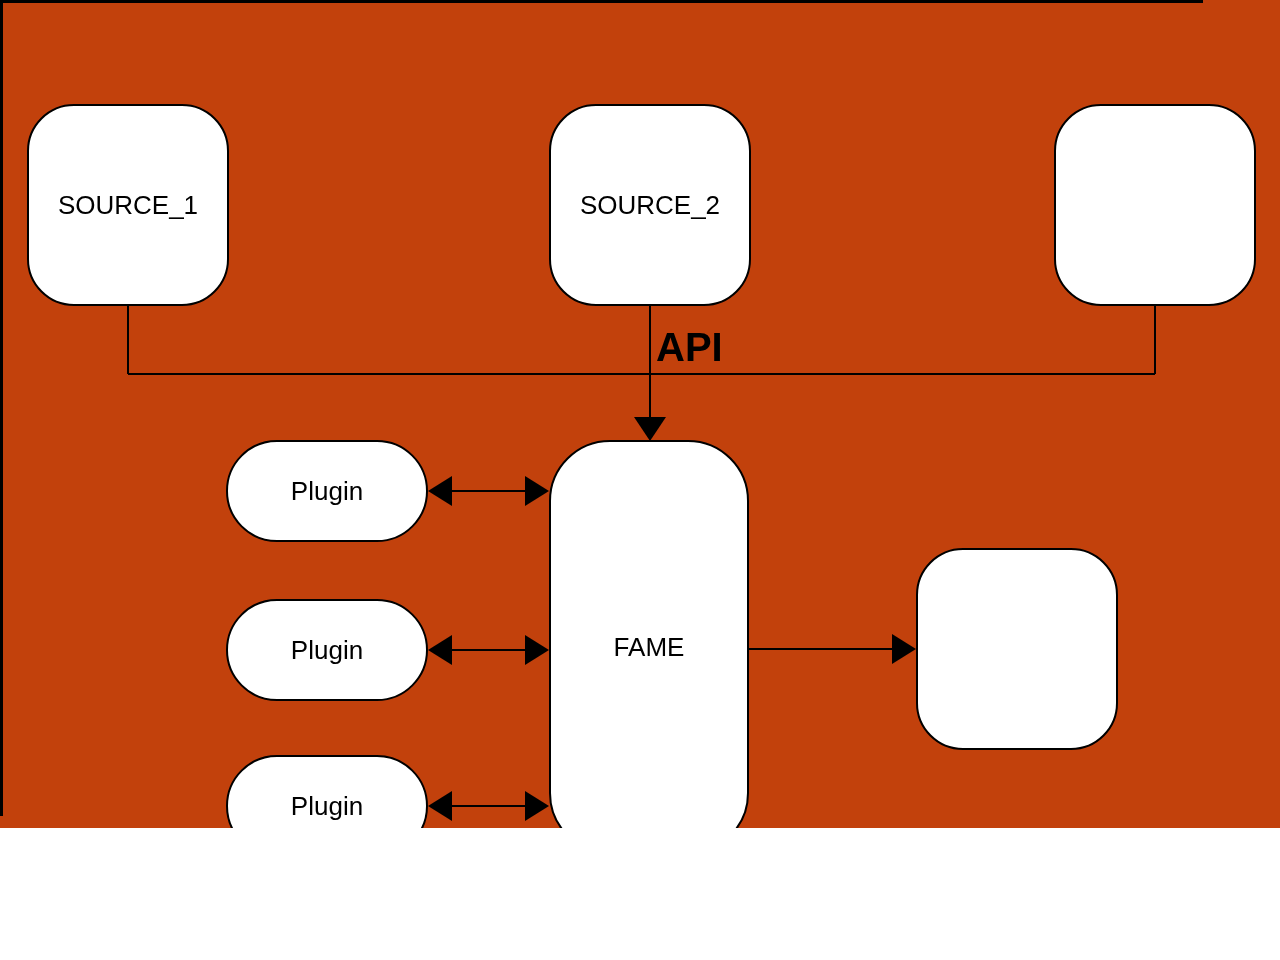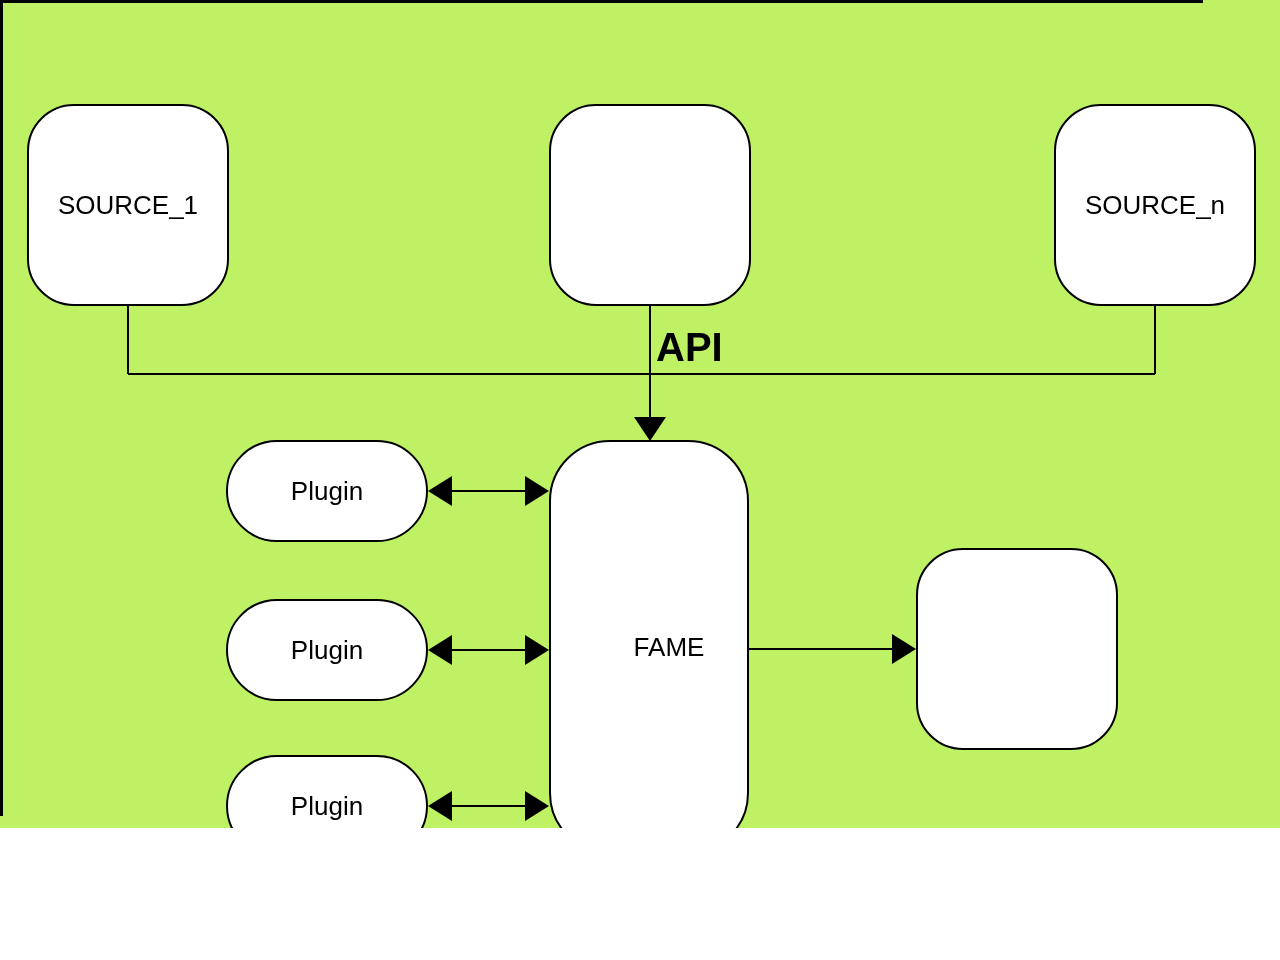--- a/index.html
+++ b/index.html
@@ -1,20 +1,20 @@
 <!DOCTYPE html>
 <html><head>
 <meta charset="utf-8">
 <style>
   html, body { margin: 0; padding: 0; background: #ffffff; }
   .canvas {
     position: relative;
     width: 1280px;
     height: 828px;
-    background: #bef264;
+    background: #c2410c;
     overflow: hidden;
     font-family: "Liberation Sans", sans-serif;
     color: #000000;
   }
   .canvas svg { position: absolute; inset: 0; }
   .node-label {
     position: absolute;
     display: flex;
     align-items: center;
     justify-content: center;
@@ -34,21 +34,21 @@
     color: #000000;
     font-weight: bold;
   }
   
   .lbl-source1 { left: 28px;  top: 105px; width: 200px; height: 200px; }
   .lbl-source2 { left: 550px; top: 105px; width: 200px; height: 200px; }
   .lbl-sourcen { left: 1055px;top: 105px; width: 200px; height: 200px; }
   .lbl-plugin1 { left: 227px; top: 441px; width: 200px; height: 100px; }
   .lbl-plugin2 { left: 227px; top: 600px; width: 200px; height: 100px; }
   .lbl-plugin3 { left: 227px; top: 756px; width: 200px; height: 100px; }
-  .lbl-fame    { left: 550px; top: 441px; width: 198px; height: 412px; padding-left: 20px; }
+  .lbl-fame    { left: 550px; top: 441px; width: 198px; height: 412px; }
   .lbl-zoo     { left: 917px; top: 549px; width: 200px; height: 200px; }
 </style>
 </head>
 <body>
 
 <div class="canvas">
 
   <svg width="1280" height="960" viewBox="0 0 1280 960">
     <g fill="none" stroke="#000000" stroke-width="2">
 
@@ -89,21 +89,21 @@
       <polygon points="525,635 525,665 549,650"></polygon>
 
       <polygon points="452,791 452,821 428,806"></polygon>
       <polygon points="525,791 525,821 549,806"></polygon>
 
       <polygon points="892,634 892,664 916,649"></polygon>
     </g>
   </svg>
 
   <div class="node-label lbl-source1">SOURCE_1</div>
-  <div class="node-label lbl-sourcen">SOURCE_n</div>
+  <div class="node-label lbl-source2">SOURCE_2</div>
 
   <div class="api-label">API</div>
 
   <div class="node-label lbl-plugin1">Plugin</div>
   <div class="node-label lbl-plugin2">Plugin</div>
   <div class="node-label lbl-plugin3">Plugin</div>
 
   <div class="node-label lbl-fame">FAME</div>
 
 

